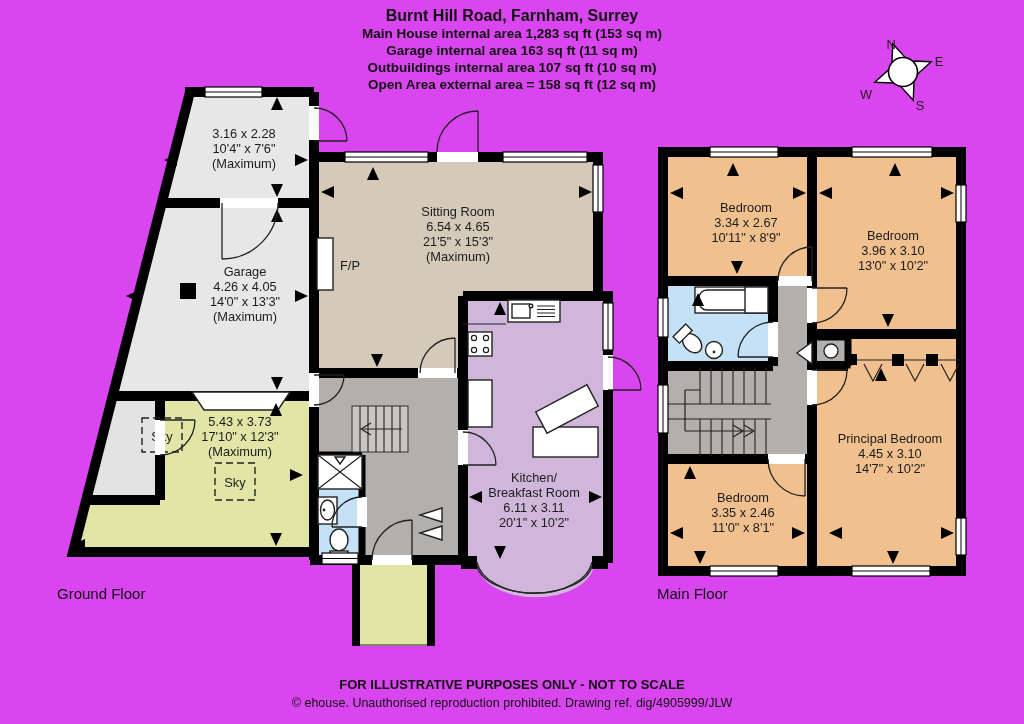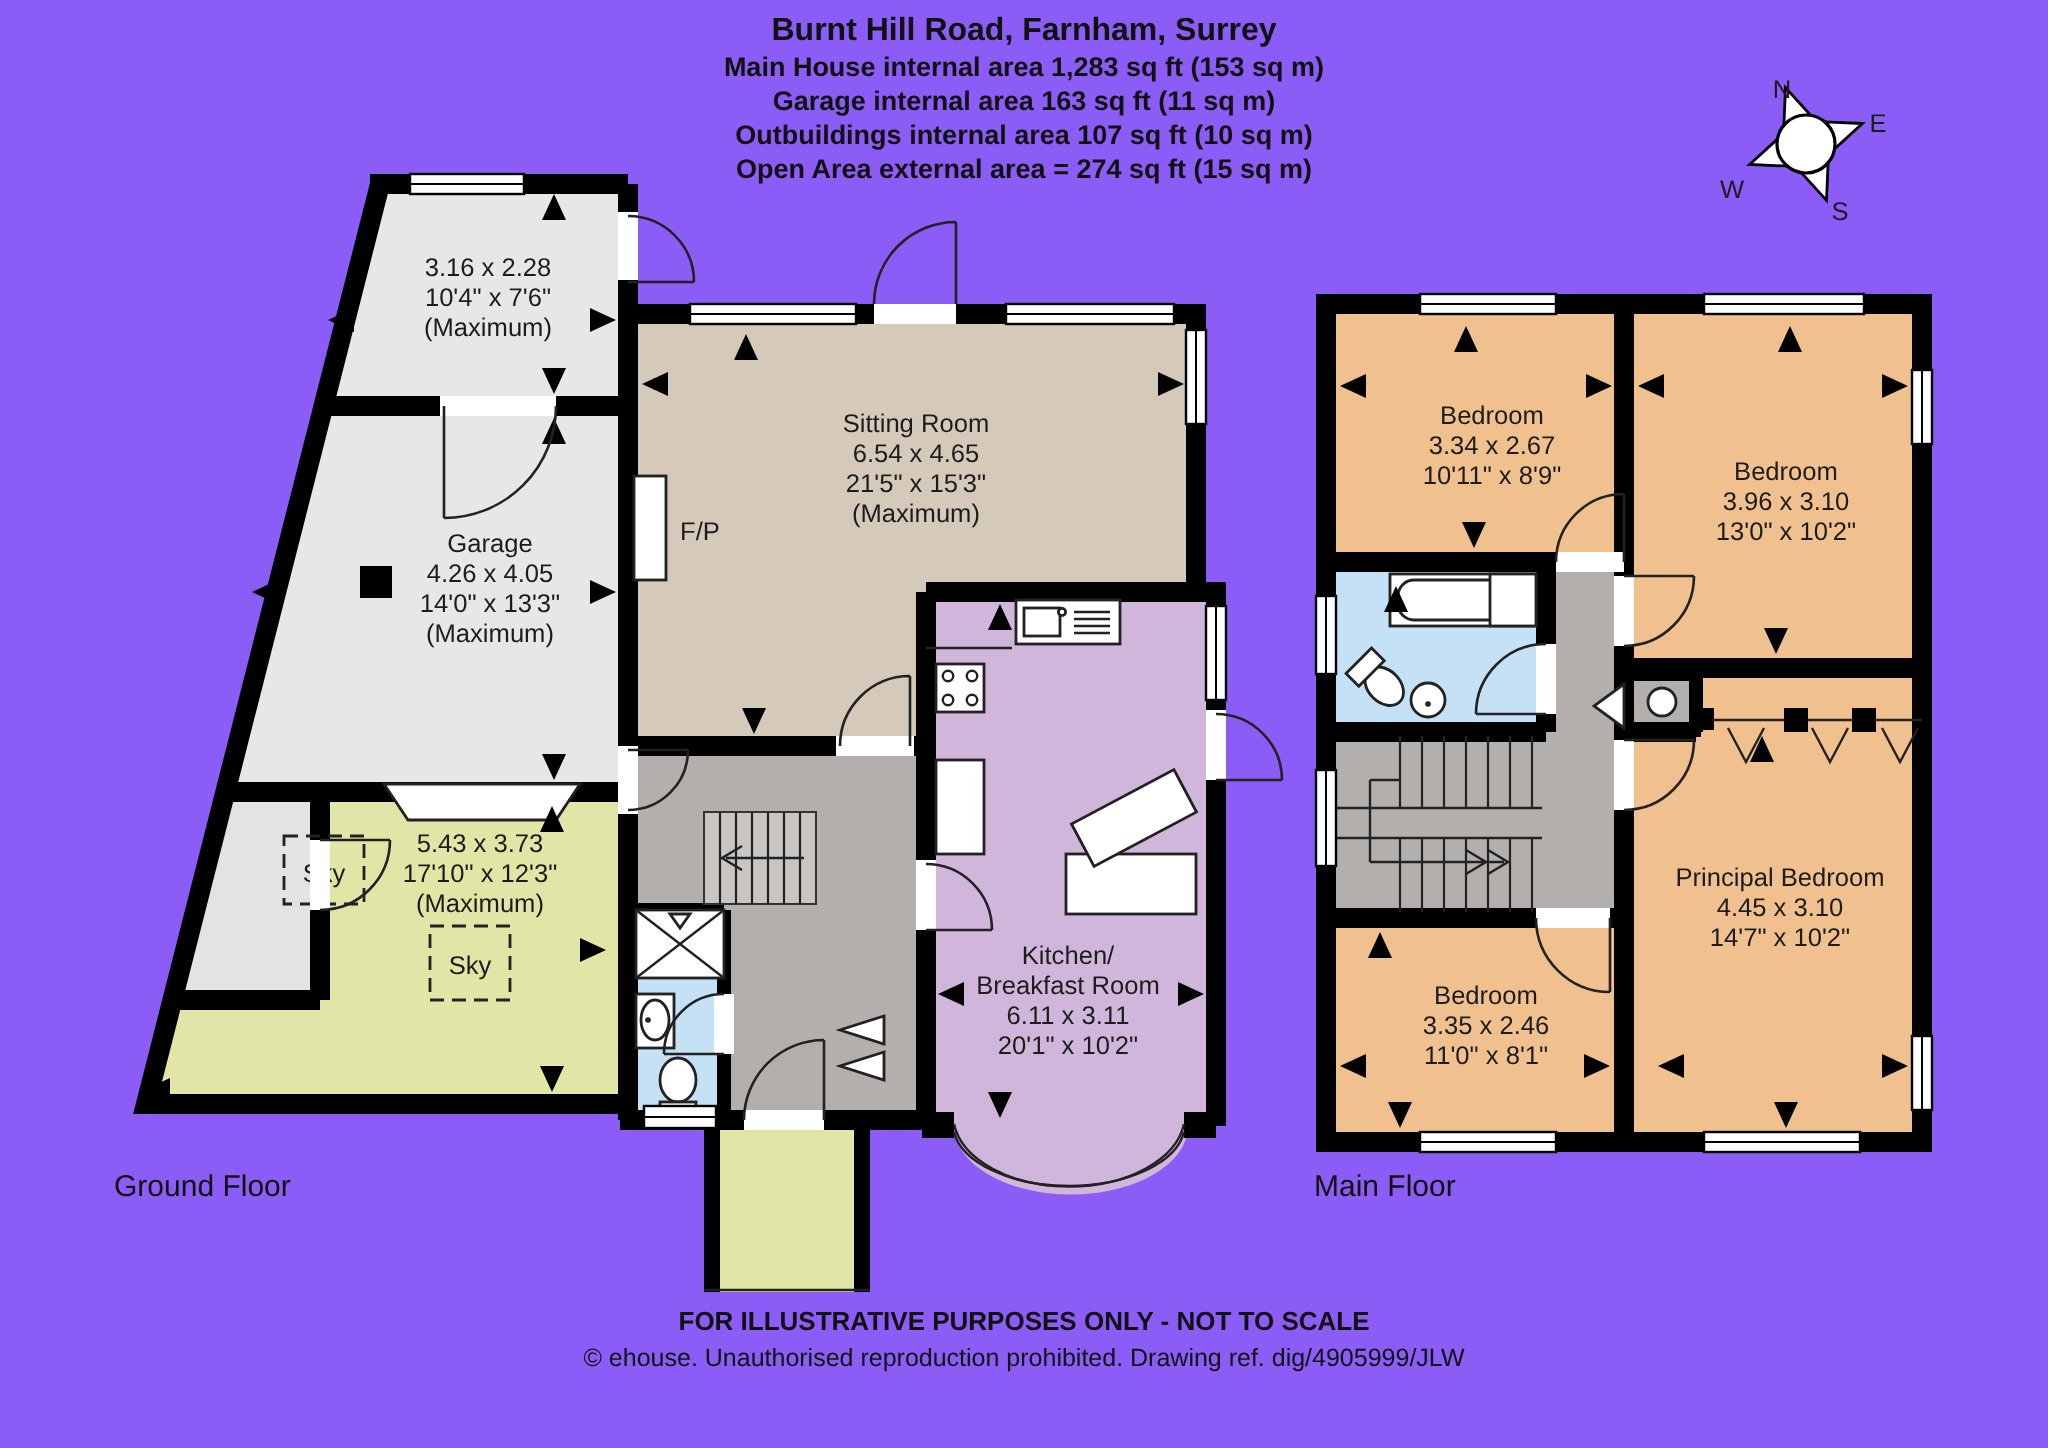--- a/index.html
+++ b/index.html
@@ -1,22 +1,22 @@
 <!DOCTYPE html>
 <html><head>
 <meta charset="utf-8">
 <style>
   html,body{margin:0;padding:0;background:#ffffff;}
-  .page{position:relative;width:1024px;height:724px;background:#8b5cf6;overflow:hidden;
+  .page{position:relative;width:1024px;height:724px;background:#d946ef;overflow:hidden;
         font-family:"Liberation Sans", sans-serif;color:#111;}
   .hdr{position:absolute;top:6px;left:0;width:1024px;text-align:center;font-weight:bold;}
   .hdr .t{font-size:16px;line-height:19px;}
   .hdr .l{font-size:13.5px;line-height:17px;}
   .floorlabel{position:absolute;font-size:15px;font-weight:normal;}
-  .ftr{position:absolute;left:0;width:1024px;text-align:center;}
+  .ftr{position:absolute;left:0;width:1024px;text-align:center;margin-top:24px;}
   .ftr .f1{font-size:13px;font-weight:bold;line-height:18px;}
   .ftr .f2{font-size:12.5px;line-height:18px;}
   svg{position:absolute;left:0;top:0;}
   text{font-family:"Liberation Sans", sans-serif;fill:#1c1c1c;font-size:12.8px;}
   text.mid{text-anchor:middle;}
   .wall{stroke:#000;stroke-width:10;fill:none;}
   .wallthin{stroke:#000;stroke-width:7;fill:none;}
   .fix{stroke:#222;stroke-width:1.4;fill:#fff;}
   .ln{stroke:#222;stroke-width:1.2;fill:none;}
   .arc{stroke:#222;stroke-width:1.3;fill:none;}
@@ -24,21 +24,21 @@
 </head>
 <body>
 
 <div class="page">
 
   <div class="hdr">
     <div class="t">Burnt Hill Road, Farnham, Surrey</div>
     <div class="l">Main House internal area 1,283 sq ft (153 sq m)</div>
     <div class="l">Garage internal area 163 sq ft (11 sq m)</div>
     <div class="l">Outbuildings internal area 107 sq ft (10 sq m)</div>
-    <div class="l">Open Area external area = 274 sq ft (15 sq m)</div>
+    <div class="l">Open Area external area = 158 sq ft (12 sq m)</div>
   </div>
 
   <svg id="plan" width="1024" height="724" viewBox="0 0 1024 724">
 
     <g>
 
       <polygon fill="#E7E7E7" points="190,92 314,92 314,203 162,203"></polygon>
       <polygon fill="#E7E7E7" points="162,203 314,203 314,396 112,396"></polygon>
       <polygon fill="#E3E3E3" points="112,396 160,396 160,500 86,500"></polygon>
       <polygon fill="#E1E6A6" points="160,400 309,400 309,552 73,552 86,500 160,500"></polygon>

